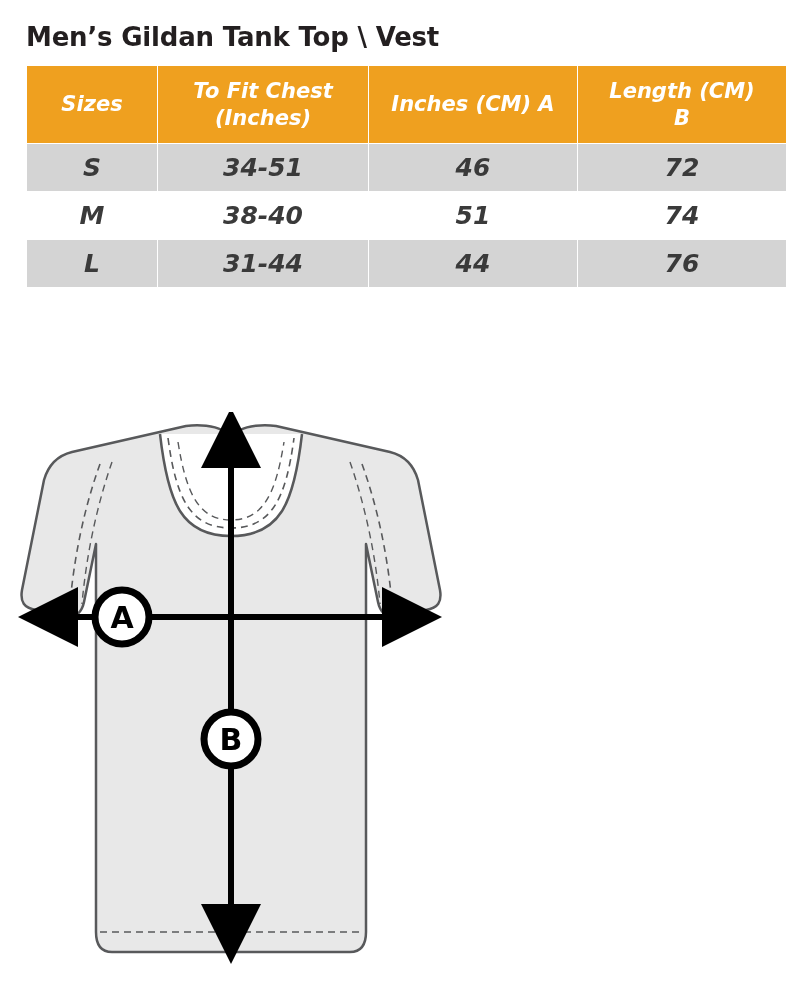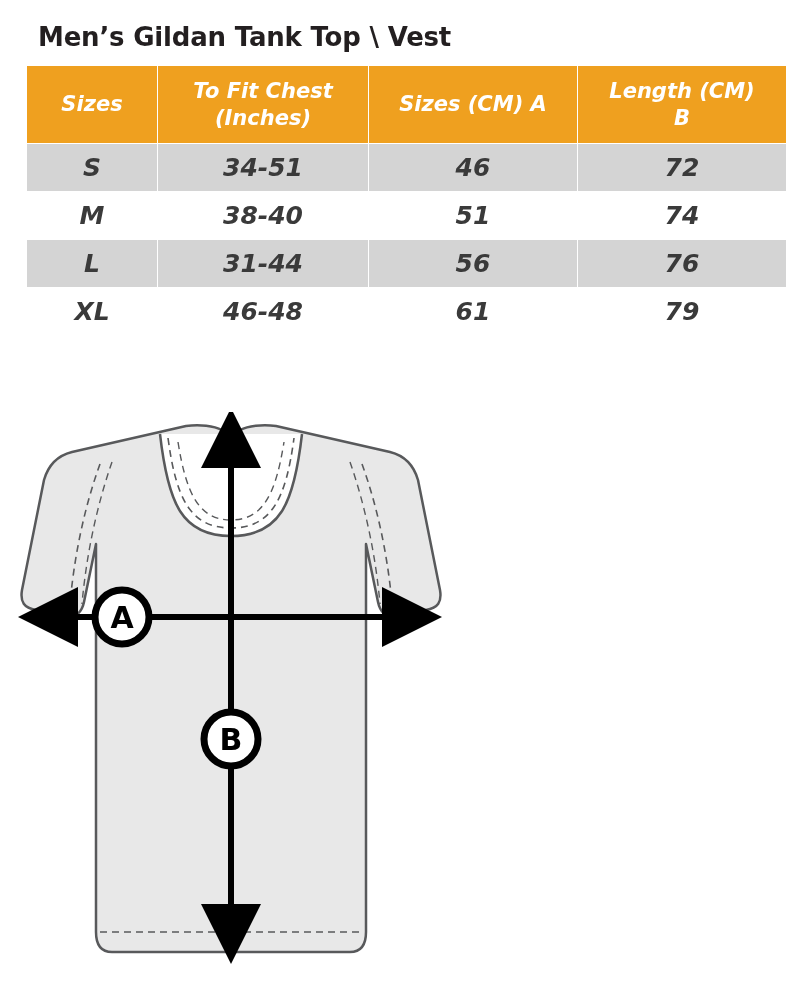--- a/index.html
+++ b/index.html
@@ -15,21 +15,21 @@
     overflow: hidden;
   }
   .page {
     width: 812px;
     height: 1000px;
     position: relative;
     box-sizing: border-box;
   }
   .title {
     position: absolute;
-    left: 38px;
+    left: 26px;
     top: 22px;
     font-size: 26px;
     font-weight: bold;
     letter-spacing: -0.2px;
     color: #231f20;
     white-space: nowrap;
   }
   table.size-table {
     position: absolute;
     left: 26px;
@@ -101,21 +101,21 @@
     <thead>
       <tr>
         <th>
           <span>Sizes</span>
         </th>
         <th>
           <span>To Fit Chest</span><br>
           <span>(Inches)</span>
         </th>
         <th>
-          <span>Sizes (CM) A</span>
+          <span>Inches (CM) A</span>
         </th>
         <th>
           <span>Length  (CM)</span><br>
           <span>B</span>
         </th>
       </tr>
     </thead>
     <tbody>
       <tr>
         <td>S</td>
@@ -125,28 +125,22 @@
       </tr>
       <tr>
         <td>M</td>
         <td>38-40</td>
         <td>51</td>
         <td>74</td>
       </tr>
       <tr>
         <td>L</td>
         <td>31-44</td>
-        <td>56</td>
+        <td>44</td>
         <td>76</td>
-      </tr>
-      <tr>
-        <td>XL</td>
-        <td>46-48</td>
-        <td>61</td>
-        <td>79</td>
       </tr>
     </tbody>
   </table>
 
   <div class="diagram">
     <svg width="812" height="588" viewBox="0 0 812 588" xmlns="http://www.w3.org/2000/svg">
       <defs>
         <marker id="arrowEnd" markerWidth="10" markerHeight="10" refX="8" refY="5" orient="auto" markerUnits="strokeWidth">
           <path d="M0,0 L10,5 L0,10 z" fill="#000000"></path>
         </marker>

